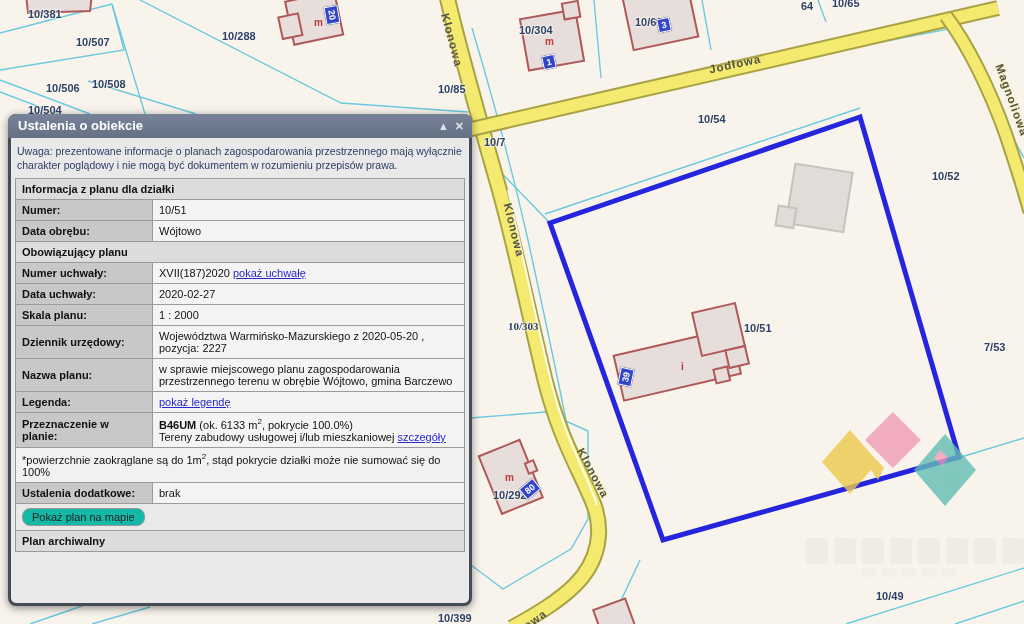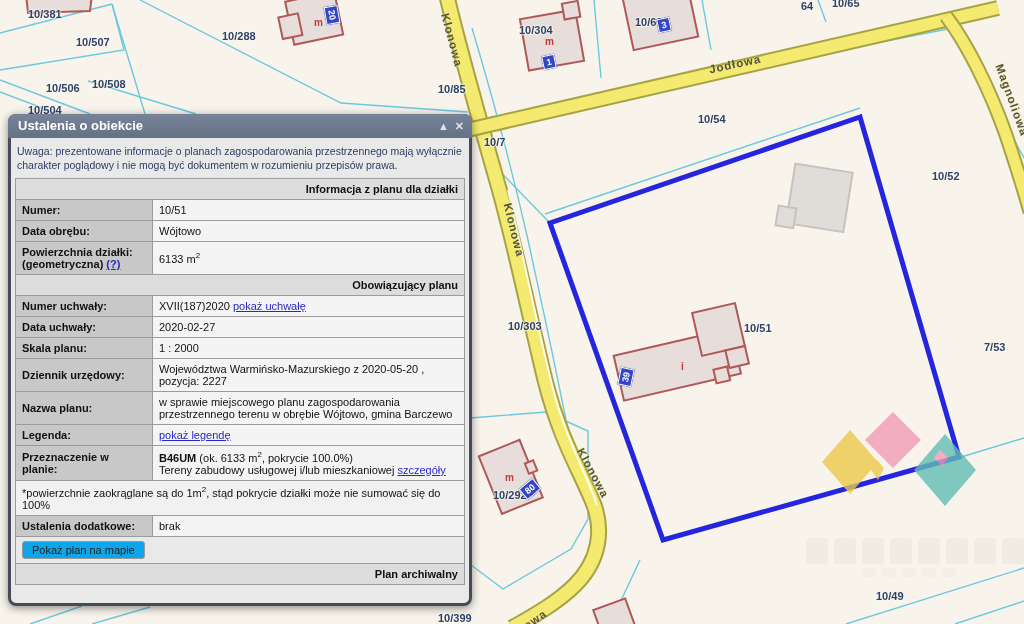--- a/index.html
+++ b/index.html
@@ -23,26 +23,26 @@
           font-weight:bold;line-height:24px;padding:0 10px;position:relative;}
   .titlebtns{position:absolute;right:8px;top:0;height:24px;display:flex;gap:6px;align-items:center;}
   .tbtn{color:#dfe3ea;font-size:11px;font-weight:bold;cursor:pointer;line-height:1;}
   #dialog-body{position:absolute;left:3px;right:3px;top:24px;bottom:3px;background:#e9e9e9;
           border-radius:0 0 5px 5px;padding:4px;overflow:hidden;}
   .warn{font-size:10.5px;color:#2d3c64;padding:3px 2px 6px 2px;line-height:1.3;}
   table.info{width:100%;border-collapse:collapse;background:#e9e9e9;}
   table.info td{border:1px solid #9b9b9b;font-size:11px;padding:4px 6px;vertical-align:middle;color:#111;}
   td.lbl{background:#c8c8c8;font-weight:bold;width:124px;color:#222;}
   td.val{background:#f4f4f4;}
-  td.sect{background:#dcdcdc;text-align:right;font-weight:bold;font-size:12px;padding:4px;}
+  td.sect{background:#dcdcdc;text-align:left;font-weight:bold;font-size:12px;padding:4px;}
   td.note{background:#f1f1f1;font-size:10.5px;}
   td.btnrow{background:#e9e9e9;}
   a.lnk{color:#2727cc;text-decoration:underline;cursor:pointer;}
   sup{font-size:8px;}
-  #show-plan-btn{background:#0ea5e9;border:1px solid #999;border-radius:3px;font-size:11px;
+  #show-plan-btn{background:#14b8a6;border:1px solid #999;border-radius:8px;font-size:11px;
           padding:2px 9px;font-family:"Liberation Sans",sans-serif;cursor:pointer;color:#222;}
 
   
   .wmrow{position:absolute;display:flex;gap:6px;}
   .wmblock{background:#9a9078;opacity:0.07;border-radius:3px;}
 </style>
 </head>
 <body>
 
 <div id="stage">
@@ -153,21 +153,21 @@
   <div class="plabel" style="left:46px;top:82px;">10/506</div>
   <div class="plabel" style="left:92px;top:78px;">10/508</div>
   <div class="plabel" style="left:28px;top:104px;">10/504</div>
   <div class="plabel" style="left:519px;top:24px;">10/304</div>
   <div class="plabel" style="left:635px;top:16px;">10/633</div>
   <div class="plabel" style="left:832px;top:-3px;">10/65</div>
   <div class="plabel" style="left:438px;top:83px;">10/85</div>
   <div class="plabel" style="left:484px;top:136px;">10/7</div>
   <div class="plabel" style="left:698px;top:113px;">10/54</div>
   <div class="plabel" style="left:932px;top:170px;">10/52</div>
-  <div class="plabel" style="left:508px;top:320px;">10/303</div>
+  <div class="plabel" style="left:508px;top:320px;font-family:Liberation Serif, serif;">10/303</div>
   <div class="plabel" style="left:744px;top:322px;">10/51</div>
   <div class="plabel" style="left:984px;top:341px;">7/53</div>
   <div class="plabel" style="left:876px;top:590px;">10/49</div>
   <div class="plabel" style="left:493px;top:489px;">10/292</div>
   <div class="plabel" style="left:438px;top:612px;">10/399</div>
   <div class="plabel" style="left:758px;top:0px;margin-left:43px;">64</div>
 
   <div class="slabel" style="left:452px;top:40px;transform:translate(-50%,-50%) rotate(75deg);">Klonowa</div>
   <div class="slabel" style="left:514px;top:230px;transform:translate(-50%,-50%) rotate(76deg);">Klonowa</div>
   <div class="slabel" style="left:593px;top:473px;transform:translate(-50%,-50%) rotate(62deg);">Klonowa</div>
@@ -203,29 +203,20 @@
             </tr>
         <tr>
           <td class="lbl">Numer:</td>
           <td class="val">10/51</td>
         </tr>
         <tr>
           <td class="lbl">Data obrębu:</td>
           <td class="val">Wójtowo</td>
         </tr>
         <tr>
-          <td class="lbl">
-            <span>Powierzchnia działki:</span><br>
-            <span>(geometryczna) </span><a class="lnk">(?)</a>
-          </td>
-          <td class="val">
-            <span>6133 m</span><sup>2</sup>
-          </td>
-        </tr>
-        <tr>
               <td class="sect" colspan="2">Obowiązujący planu</td>
             </tr>
         <tr>
           <td class="lbl">Numer uchwały:</td>
           <td class="val">
             <span>XVII(187)2020 </span><a class="lnk">pokaż uchwałę</a>
           </td>
         </tr>
         <tr>
           <td class="lbl">Data uchwały:</td>

